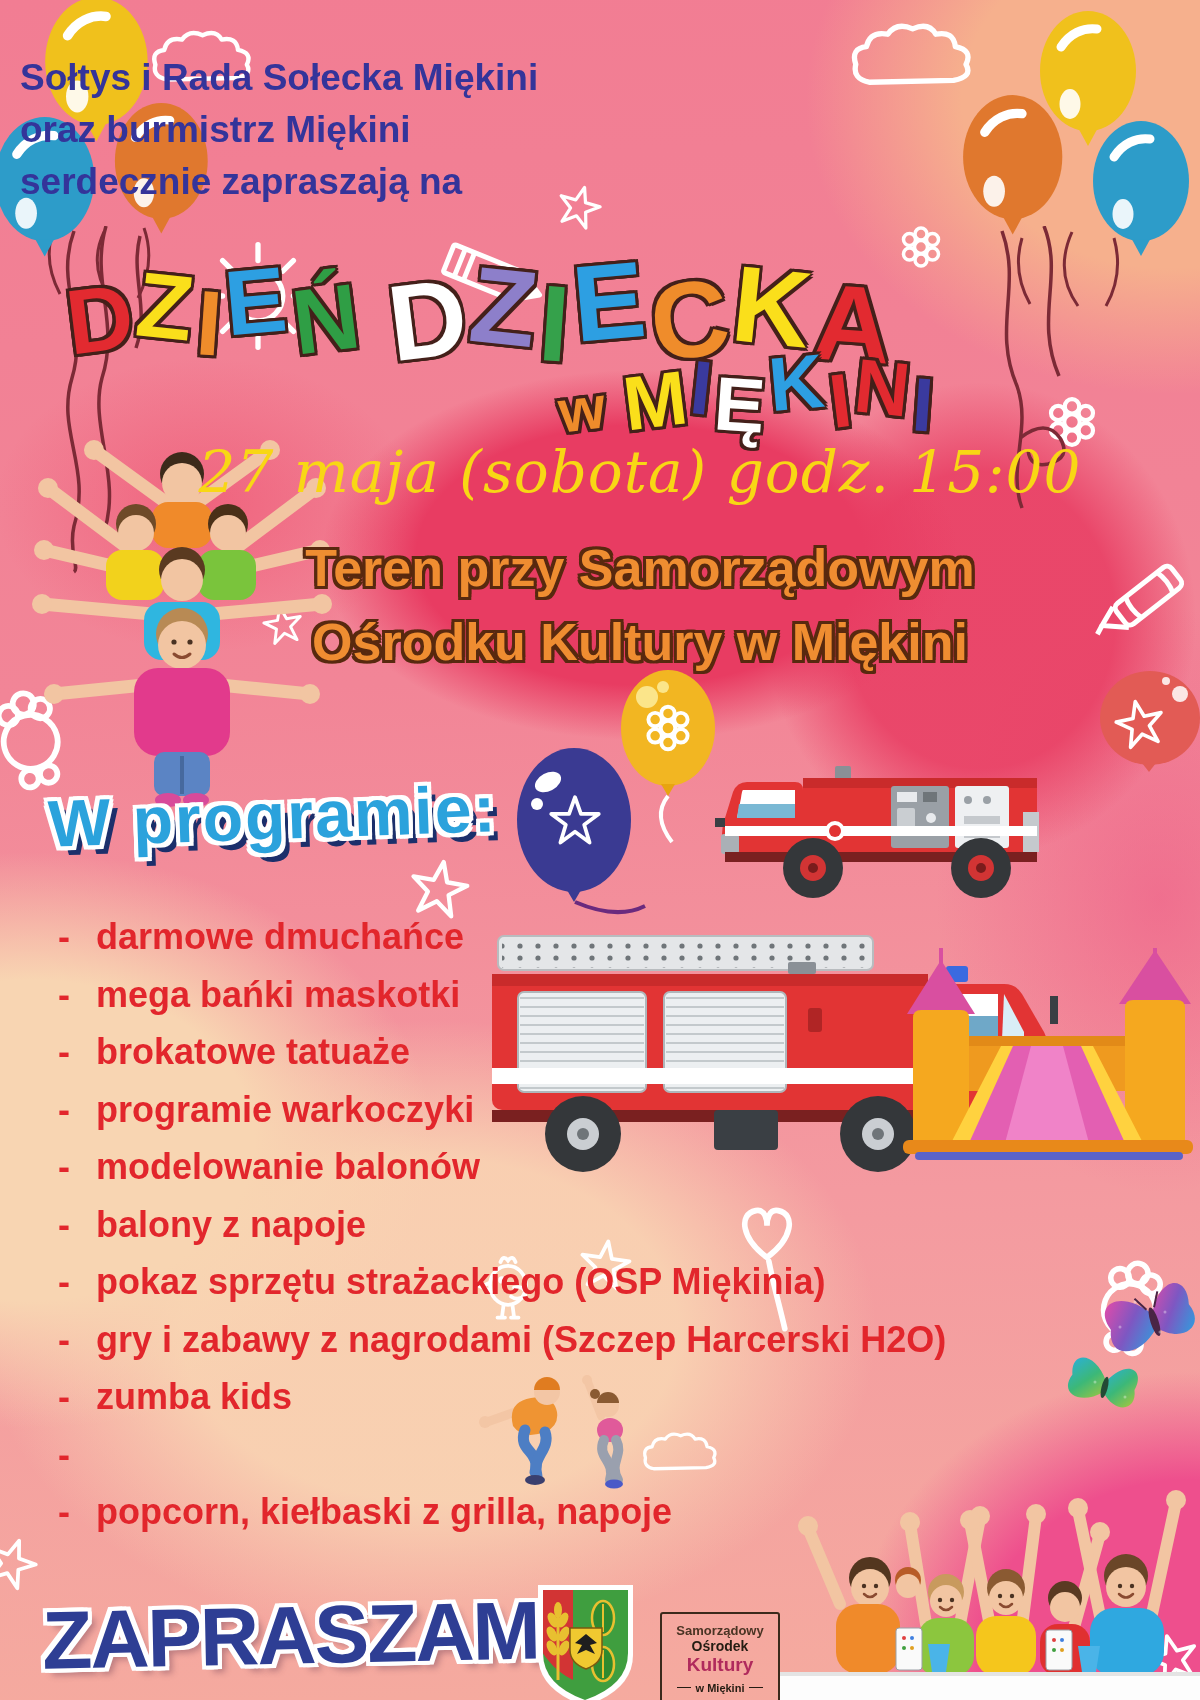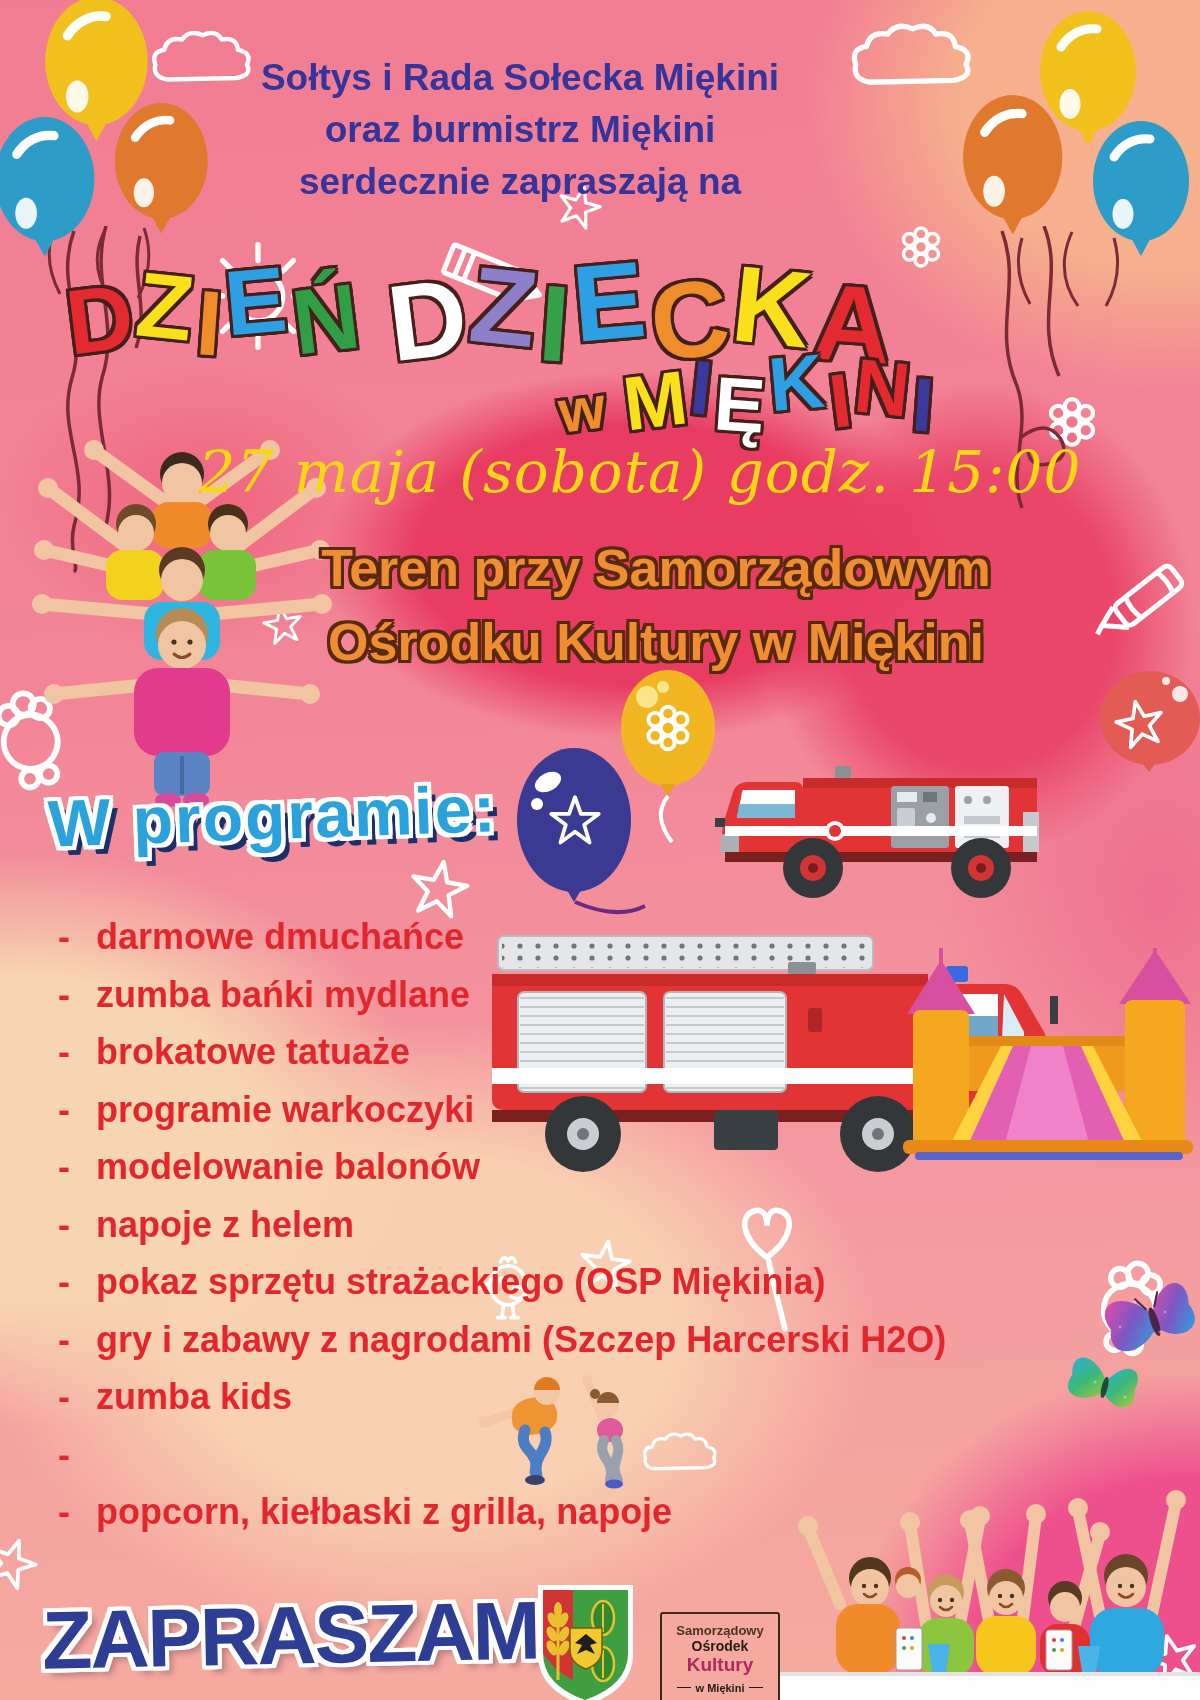--- a/index.html
+++ b/index.html
@@ -15,21 +15,21 @@
       radial-gradient(ellipse 560px 400px at 30px 1140px, #f8d5b2 0 40%, rgba(248,213,178,0) 72%),
       radial-gradient(ellipse 620px 430px at 430px 1330px, rgba(249,216,180,.85) 0 40%, rgba(249,216,180,0) 72%),
       radial-gradient(ellipse 470px 400px at 1190px 1660px, #ee4f8d 0 45%, rgba(238,79,141,0) 72%),
       radial-gradient(ellipse 520px 420px at 1170px 100px, #f6b08d 0 40%, rgba(246,176,141,0) 70%),
       linear-gradient(178deg,#f27d93 0%,#f28597 40%,#f49aa0 70%,#f5ab9f 100%);
   }
   .abs{position:absolute;}
   .dec{position:absolute;pointer-events:none;}
 
   
-  .header{position:absolute;top:52px;left:20px;width:1000px;text-align:center;
+  .header{position:absolute;top:52px;left:20px;width:1000px;text-align:left;
     color:#34349a;font-weight:700;font-size:37px;line-height:52px;}
 
   
   .letters{display:flex;align-items:center;}
   .jl{display:inline-block;font-weight:700;margin:0 2px;
       text-shadow:-3px -3px 0 #44201a,0 -3px 0 #44201a,3px -3px 0 #44201a,
                   -3px 0 0 #44201a,3px 0 0 #44201a,
                   -3px 3px 0 #44201a,0 3px 0 #44201a,3px 3px 0 #44201a;}
   .jumble .jl:nth-child(odd){transform:rotate(-7deg) translateY(5px);}
   .jumble .jl:nth-child(even){transform:rotate(6deg) translateY(-8px);}
@@ -40,21 +40,21 @@
   .t2{margin-left:26px;}
   .t2 .jl{font-size:108px;}
   .t-line2{position:absolute;left:556px;top:352px;align-items:flex-end;}
   .t3 .jl{font-size:60px;}
   .t4{margin-left:14px;}
   .t4 .jl{font-size:76px;}
 
   .date{position:absolute;top:438px;left:120px;width:1040px;text-align:center;
     font-family:"DejaVu Serif",serif;font-style:italic;font-weight:400;
     font-size:58px;color:#f8d714;letter-spacing:1px;}
-  .loc{position:absolute;left:156px;width:1000px;text-align:center;
+  .loc{position:absolute;left:140px;width:1000px;text-align:center;
     color:#ef8d31;font-weight:700;font-size:52px;
     text-shadow:-3px -3px 0 #58290f,0 -3px 0 #58290f,3px -3px 0 #58290f,
                 -3px 0 0 #58290f,3px 0 0 #58290f,
                 -3px 3px 0 #58290f,0 3px 0 #58290f,3px 3px 0 #58290f;}
   .loc1{top:538px;} .loc2{top:612px;}
 
   .prog-head{position:absolute;left:48px;top:778px;font-size:66px;font-weight:700;
     color:#2ba2dc;transform:rotate(-2deg);letter-spacing:2px;
     text-shadow:-4px -4px 0 #fff,0 -4px 0 #fff,4px -4px 0 #fff,
                 -4px 0 0 #fff,4px 0 0 #fff,
@@ -594,37 +594,37 @@
   <div class="loc loc2">Ośrodku Kultury w Miękini</div>
 
   <div class="prog-head">W programie:</div>
   <div class="prog-list">
       <div class="p-item">
         <span class="dash">-</span>
         <span>darmowe dmuchańce</span>
       </div>
       <div class="p-item">
         <span class="dash">-</span>
-        <span>zumba bańki mydlane</span>
+        <span>mega bańki maskotki</span>
       </div>
       <div class="p-item">
         <span class="dash">-</span>
         <span>brokatowe tatuaże</span>
       </div>
       <div class="p-item">
         <span class="dash">-</span>
         <span>programie warkoczyki</span>
       </div>
       <div class="p-item">
         <span class="dash">-</span>
         <span>modelowanie balonów</span>
       </div>
       <div class="p-item">
         <span class="dash">-</span>
-        <span>napoje z helem</span>
+        <span>balony z napoje</span>
       </div>
       <div class="p-item">
         <span class="dash">-</span>
         <span>pokaz sprzętu strażackiego (OSP Miękinia)</span>
       </div>
       <div class="p-item">
         <span class="dash">-</span>
         <span>gry i zabawy z nagrodami (Szczep Harcerski H2O)</span>
       </div>
       <div class="p-item">

